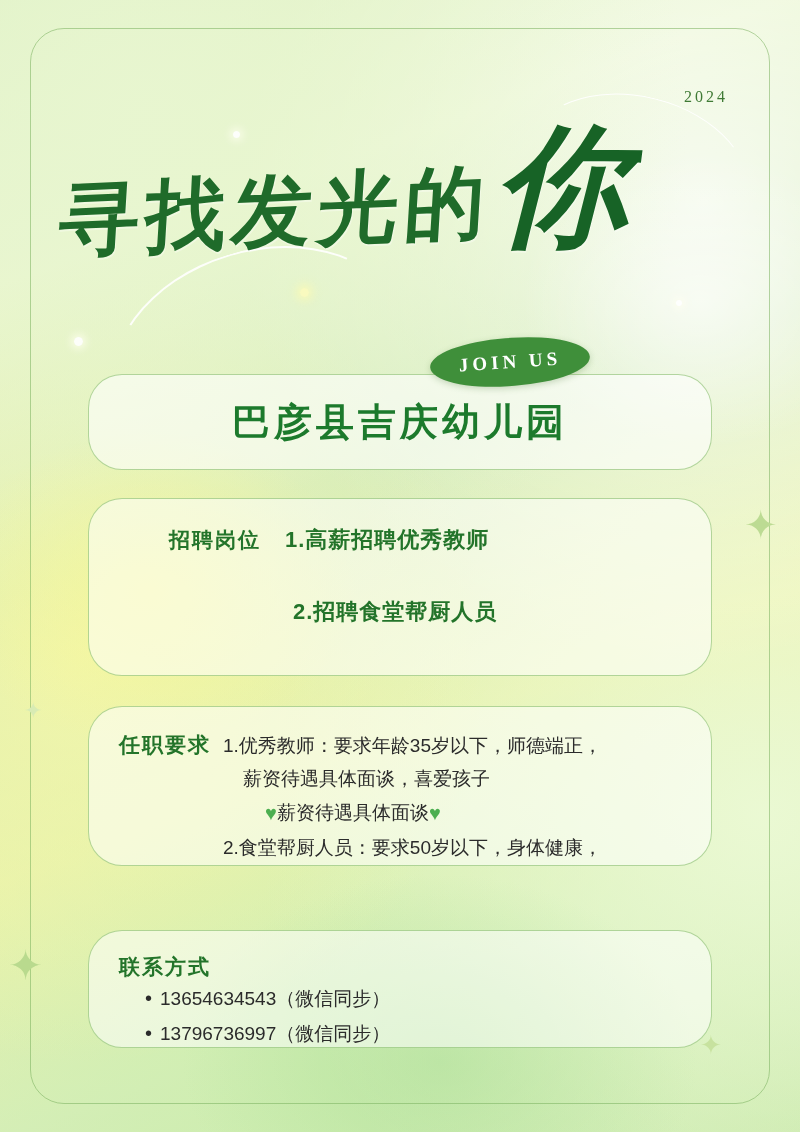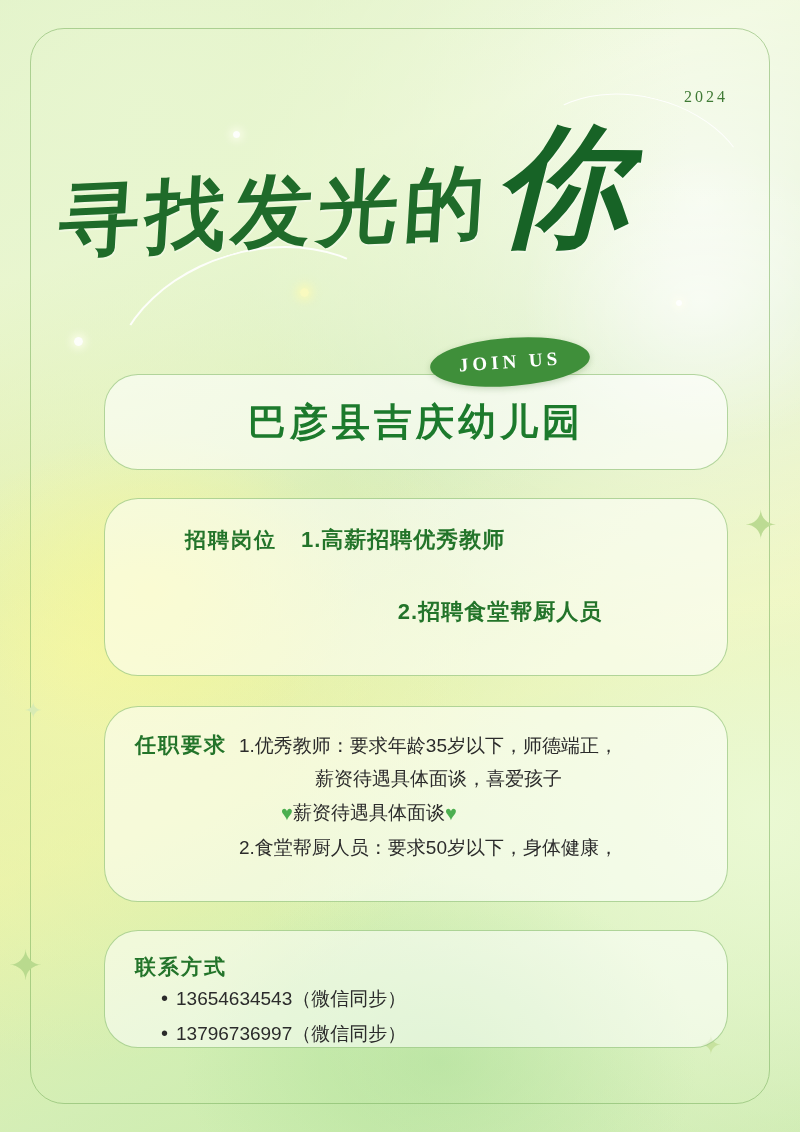--- a/index.html
+++ b/index.html
@@ -139,27 +139,26 @@
   .joinus span {
     color: #ffffff;
     font-family: "Liberation Serif", serif;
     font-size: 19px;
     letter-spacing: 4px;
     font-weight: bold;
   }
 
   .card {
     position: absolute;
-    left: 104px;
+    left: 88px;
     width: 624px;
     box-sizing: border-box;
     background: rgba(255,255,255,0.55);
     border: 1.5px solid rgba(120,180,90,0.55);
     border-radius: 34px;
-    text-align: center;
   }
   .card-title {
     top: 374px;
     height: 96px;
     display: flex;
     align-items: center;
     justify-content: center;
     background: rgba(255,255,255,0.6);
   }
   .card-title .school {
@@ -197,21 +196,21 @@
     margin-top: 42px;
     margin-left: 168px;
     color: #23742a;
     font-size: 22px;
     font-weight: bold;
     letter-spacing: 1px;
   }
 
   .card-requirements {
     top: 706px;
-    height: 196px;
+    height: 160px;
     padding: 22px 30px 18px 30px;
   }
   .req-wrap {
     display: flex;
     align-items: flex-start;
   }
   .req-label {
     color: #23742a;
     font-size: 21px;
     font-weight: bold;

